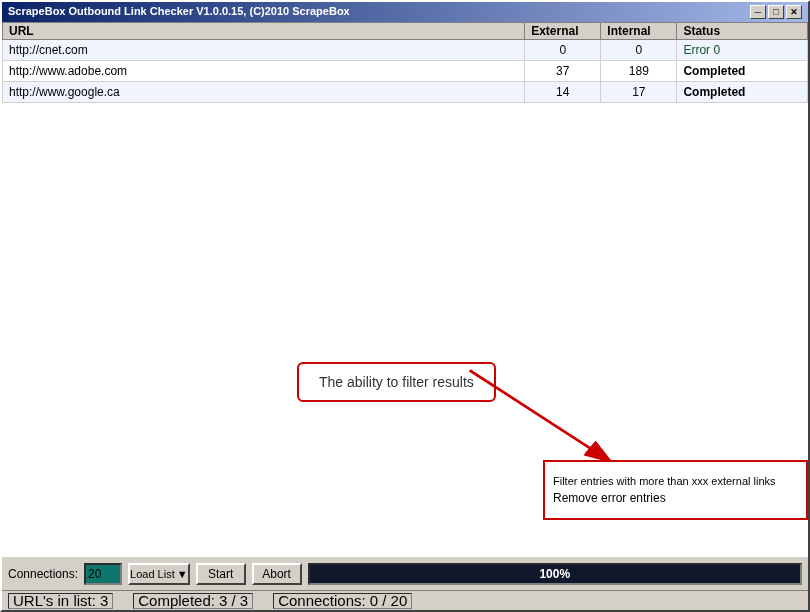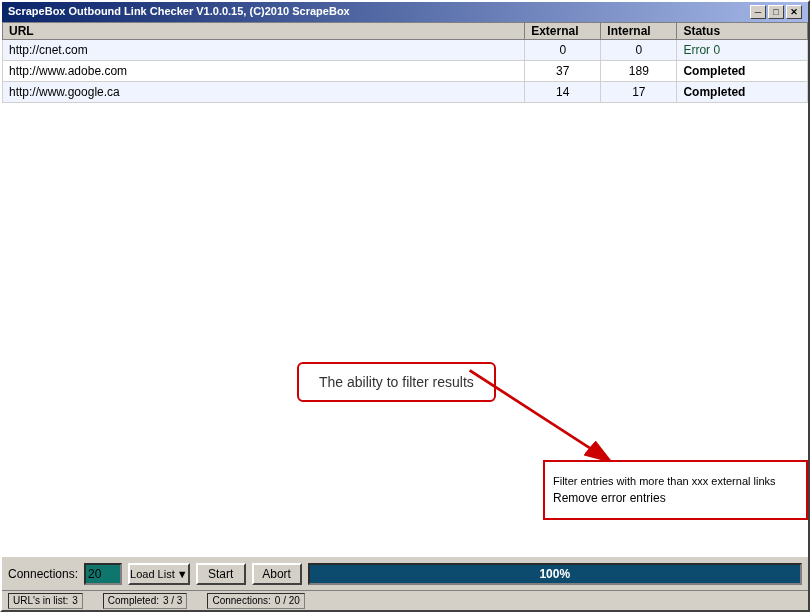--- a/index.html
+++ b/index.html
@@ -216,39 +216,39 @@
     .progress-bar-container {
       flex: 1;
       height: 22px;
       border: 2px inset #808080;
       background: #d4d0c8;
       overflow: hidden;
     }
 
     .progress-bar-fill {
       height: 100%;
-      background: #0c4a6e;
+      background: #0f172a;
       display: flex;
       align-items: center;
       justify-content: center;
       color: white;
       font-size: 12px;
       font-weight: bold;
     }
 
     
     .status-bar {
       background: #d4d0c8;
       border-top: 1px solid #808080;
       height: 20px;
       display: flex;
       align-items: center;
       padding: 0 6px;
       gap: 20px;
-      font-size: 10px;
+      font-size: 15px;
       flex-shrink: 0;
     }
 
     .status-section {
       display: flex;
       align-items: center;
       gap: 4px;
       border: 1px inset #808080;
       padding: 1px 4px;
       height: 16px;

